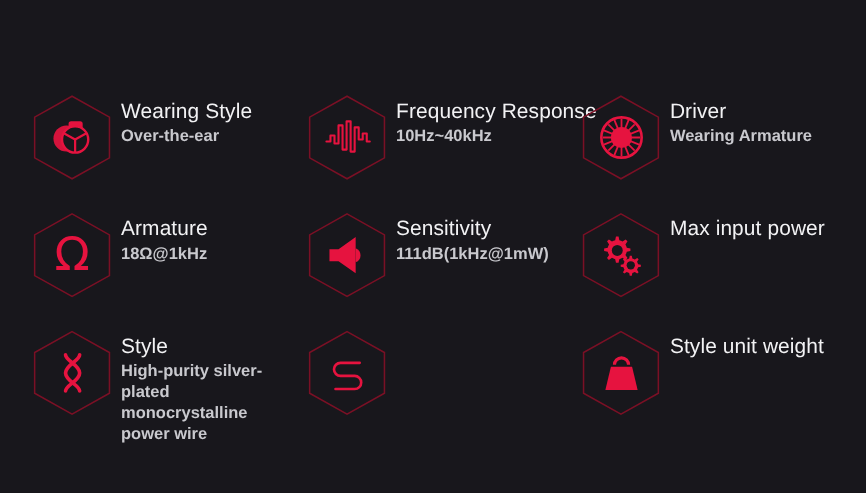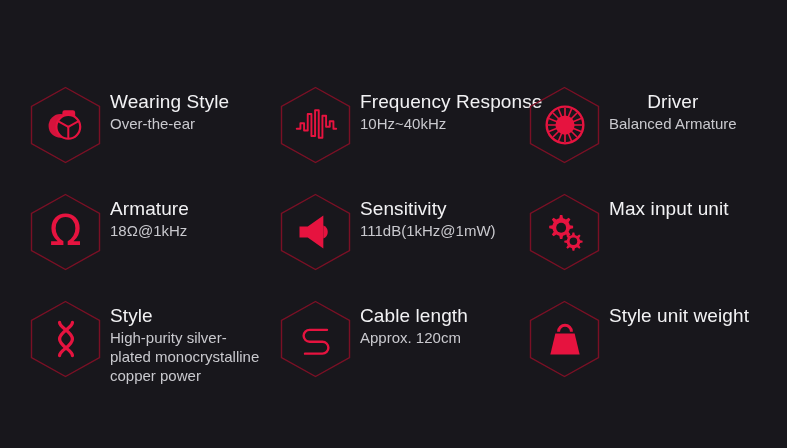--- a/index.html
+++ b/index.html
@@ -28,21 +28,21 @@
     grid-template-columns: 262px 259px 266px;
     grid-template-rows: 107px 107px 150px;
   }
   .spec-item {
     display: flex;
     align-items: flex-start;
     padding-left: 0;
   }
   .spec-item.col1 { padding-left: 30px; }
   .spec-item.col2 { padding-left: 18px; }
-  .spec-item.col3 { padding-left: 8px; text-align: center; }
+  .spec-item.col3 { padding-left: 8px; }
 
   .hex-wrap {
     position: relative;
     width: 71px;
     height: 78px;
     flex: 0 0 71px;
     margin-top: 12px;
   }
   .hex-wrap svg.hexbg {
     position: absolute;
@@ -92,21 +92,21 @@
     font-size: 19px;
     line-height: 22px;
     font-weight: 400;
     white-space: nowrap;
     letter-spacing: 0.1px;
   }
   .spec-value {
     color: #c9c9ce;
     font-size: 15px;
     line-height: 19px;
-    font-weight: 400;
+    font-weight: 700;
     margin-top: 1px;
     max-width: 168px;
   }
   .spec-item.col3 .spec-value { max-width: 180px; }
   .spec-item.col2 .spec-value { white-space: nowrap; max-width: none; }
   .spec-item.row1 .spec-value,
   .spec-item.row2 .spec-value { white-space: nowrap; max-width: none; }
   .spec-item.wrapval .spec-value { white-space: normal; max-width: 150px; }
 </style>
 </head>
@@ -176,21 +176,21 @@
               <line x1="31.1" y1="6.5" x2="16.9" y2="41.5"></line>
               <line x1="6.5" y1="16.9" x2="41.5" y2="31.1"></line>
               <line x1="6.5" y1="31.1" x2="41.5" y2="16.9"></line>
             </g>
             <circle cx="24" cy="24" r="10.5" fill="#e6133f"></circle>
           </svg>
         </span>
       </div>
       <div class="spec-text">
         <div class="spec-title">Driver</div>
-        <div class="spec-value">Balanced Armature</div>
+        <div class="spec-value">Wearing Armature</div>
       </div>
     </div>
 
     <div class="spec-item col1 row2">
       <div class="hex-wrap">
         <svg class="hexbg" viewBox="0 0 71 78">
           <polygon points="35.5,1.5 69.5,20.5 69.5,57.5 35.5,76.5 1.5,57.5 1.5,20.5" fill="none" stroke="#7a1025" stroke-width="1.4"></polygon>
         </svg>
         <span class="omega-glyph">Ω</span>
       </div>
@@ -242,58 +242,54 @@
                        a8.8 8.8 0 0 1 -2.45 -1.03 l-2.33 1.57 l-1.42 -1.42 l1.57 -2.33
                        a8.8 8.8 0 0 1 -1.03 -2.45 l-2.75 -.58 l0 -2.0 l2.75 -.58
                        a8.8 8.8 0 0 1 1.03 -2.45 l-1.57 -2.33 l1.42 -1.42 l2.33 1.57
                        a8.8 8.8 0 0 1 2.45 -1.03 Z"></path>
               <circle cx="33.2" cy="34.0" r="4.1" fill="#18171c"></circle>
             </g>
           </svg>
         </span>
       </div>
       <div class="spec-text">
-        <div class="spec-title">Max input unit</div>
+        <div class="spec-title">Max input power</div>
       </div>
     </div>
 
     <div class="spec-item col1 row3 wrapval">
       <div class="hex-wrap">
         <svg class="hexbg" viewBox="0 0 71 78">
           <polygon points="35.5,1.5 69.5,20.5 69.5,57.5 35.5,76.5 1.5,57.5 1.5,20.5" fill="none" stroke="#7a1025" stroke-width="1.4"></polygon>
         </svg>
         <span class="glyph">
           <svg viewBox="0 0 48 48">
             <g fill="none" stroke="#e6133f" stroke-width="3.6" stroke-linecap="round">
               <path d="M17 6 C17 12, 31 16, 31 24 C31 32, 17 36, 17 42"></path>
               <path d="M31 6 C31 12, 17 16, 17 24 C17 32, 31 36, 31 42"></path>
             </g>
           </svg>
         </span>
       </div>
       <div class="spec-text">
         <div class="spec-title">Style</div>
-        <div class="spec-value">High-purity silver-plated monocrystalline copper power</div>
+        <div class="spec-value">High-purity silver-plated monocrystalline power wire</div>
       </div>
     </div>
 
     <div class="spec-item col2 row3">
       <div class="hex-wrap">
         <svg class="hexbg" viewBox="0 0 71 78">
           <polygon points="35.5,1.5 69.5,20.5 69.5,57.5 35.5,76.5 1.5,57.5 1.5,20.5" fill="none" stroke="#7a1025" stroke-width="1.4"></polygon>
         </svg>
         <span class="glyph">
           <svg viewBox="0 0 48 48">
             <path d="M36 14 L17 14 A6.5 6.5 0 0 0 17 27 L31 27 A6.5 6.5 0 0 1 31 40 L12 40" fill="none" stroke="#e6133f" stroke-width="2.6" stroke-linecap="round"></path>
           </svg>
         </span>
-      </div>
-      <div class="spec-text">
-        <div class="spec-title">Cable length</div>
-        <div class="spec-value">Approx. 120cm</div>
       </div>
     </div>
 
     <div class="spec-item col3 row3">
       <div class="hex-wrap">
         <svg class="hexbg" viewBox="0 0 71 78">
           <polygon points="35.5,1.5 69.5,20.5 69.5,57.5 35.5,76.5 1.5,57.5 1.5,20.5" fill="none" stroke="#7a1025" stroke-width="1.4"></polygon>
         </svg>
         <span class="glyph">
           <svg viewBox="0 0 48 48">

